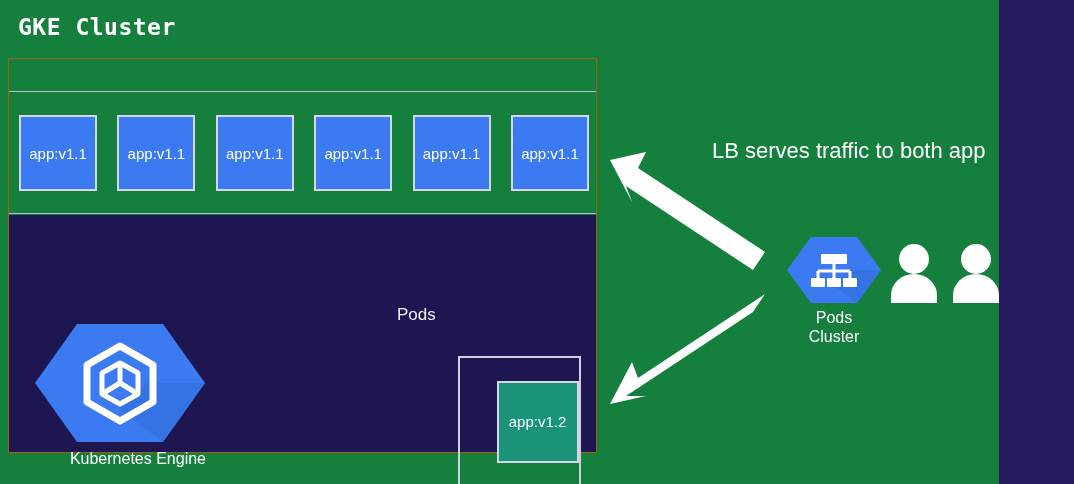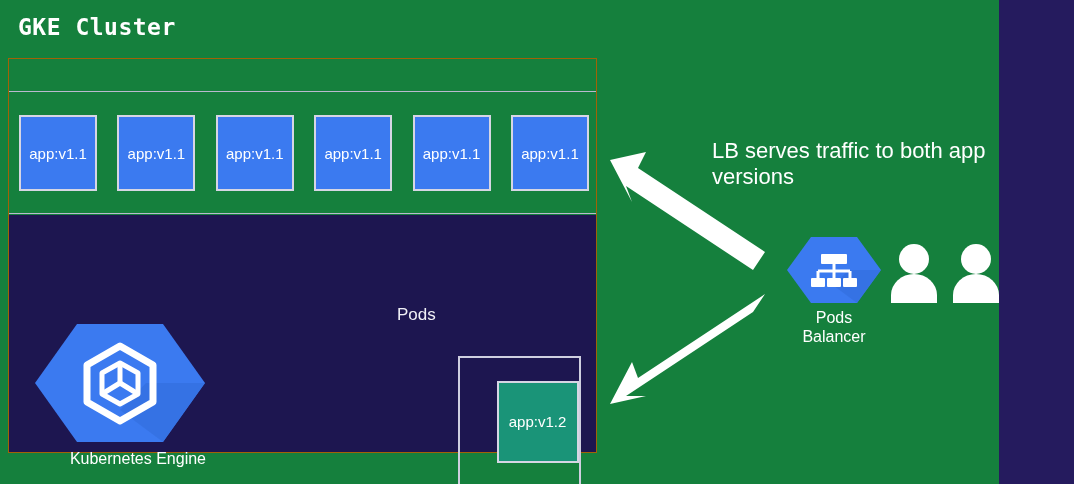--- a/index.html
+++ b/index.html
@@ -254,21 +254,20 @@
 
   <svg class="arrow-svg" id="arrow-up" width="160" height="120" viewBox="0 0 160 120">
     <polygon fill="#ffffff" points="0,8 36,0 28,16 155,100 143,118 16,34 22,50"></polygon>
   </svg>
   <svg class="arrow-svg" id="arrow-down" width="160" height="120" viewBox="0 0 160 120">
     <polygon fill="#ffffff" points="0,112 22,70 28,86 155,2 143,20 16,104 36,104"></polygon>
   </svg>
 
   <div id="lb-caption">
     <div>LB serves traffic to both app</div>
-    <div>versions</div>
   </div>
 
   <div id="lb-group">
     <svg id="lb-hex" viewBox="0 0 96 68">
       <polygon points="25,1 71,1 95,34 71,67 25,67 1,34" fill="#3b7af0"></polygon>
       <polygon points="71,67 95,34 62,34 48,50" fill="#3470e0" opacity="0.75"></polygon>
       <g fill="#ffffff">
         <rect x="35" y="18" width="26" height="10" rx="1"></rect>
         <rect x="25" y="42" width="14" height="9" rx="1"></rect>
         <rect x="41" y="42" width="14" height="9" rx="1"></rect>
@@ -277,21 +276,21 @@
       <g stroke="#ffffff" stroke-width="3" fill="none">
         <line x1="48" y1="28" x2="48" y2="35"></line>
         <line x1="32" y1="35" x2="64" y2="35"></line>
         <line x1="32" y1="35" x2="32" y2="42"></line>
         <line x1="48" y1="35" x2="48" y2="42"></line>
         <line x1="64" y1="35" x2="64" y2="42"></line>
       </g>
     </svg>
     <div id="lb-label">
       <div>Pods</div>
-      <div>Balancer</div>
+      <div>Cluster</div>
     </div>
   </div>
 
   <div id="users-group">
     <svg class="user-icon" viewBox="0 0 48 60">
       <circle cx="24" cy="16" r="15" fill="#ffffff"></circle>
       <path d="M1,60 L1,52 A23,21 0 0 1 47,52 L47,60 Z" fill="#ffffff"></path>
     </svg>
     <svg class="user-icon" viewBox="0 0 48 60">
       <circle cx="24" cy="16" r="15" fill="#ffffff"></circle>

